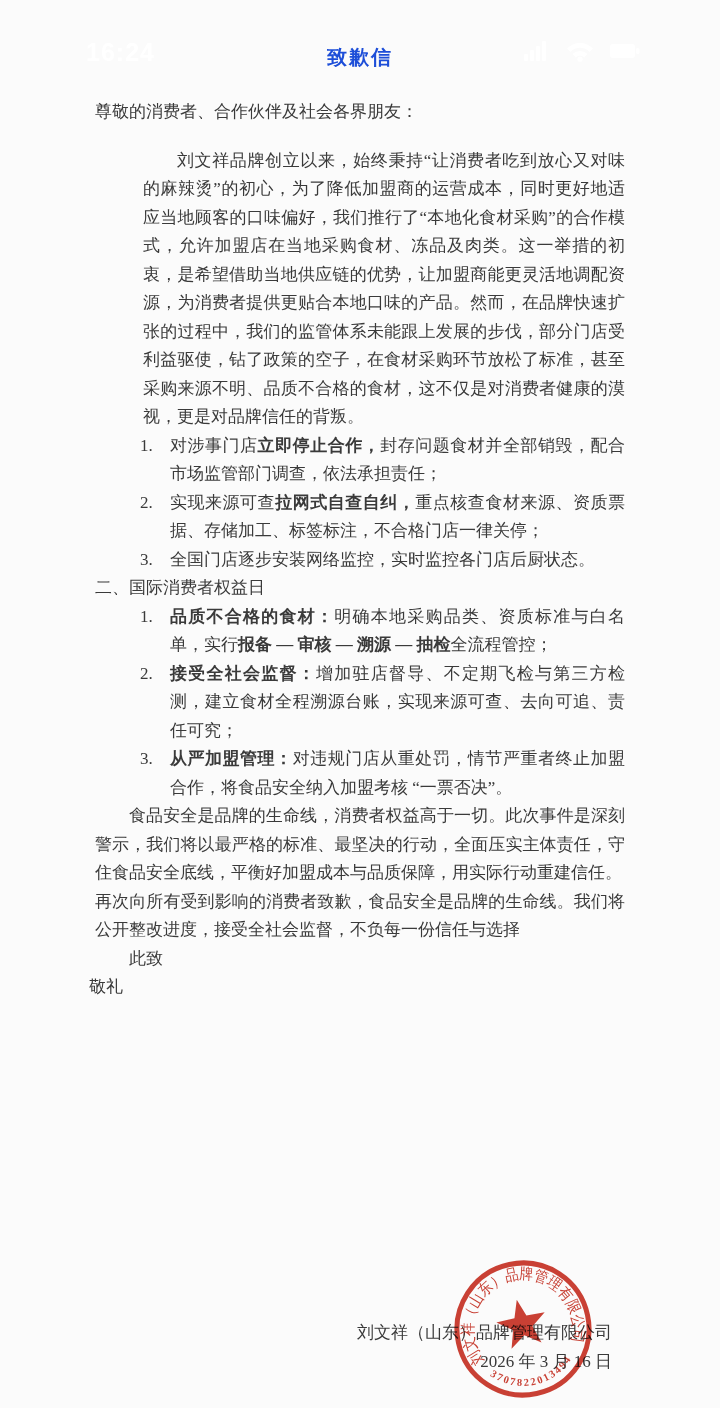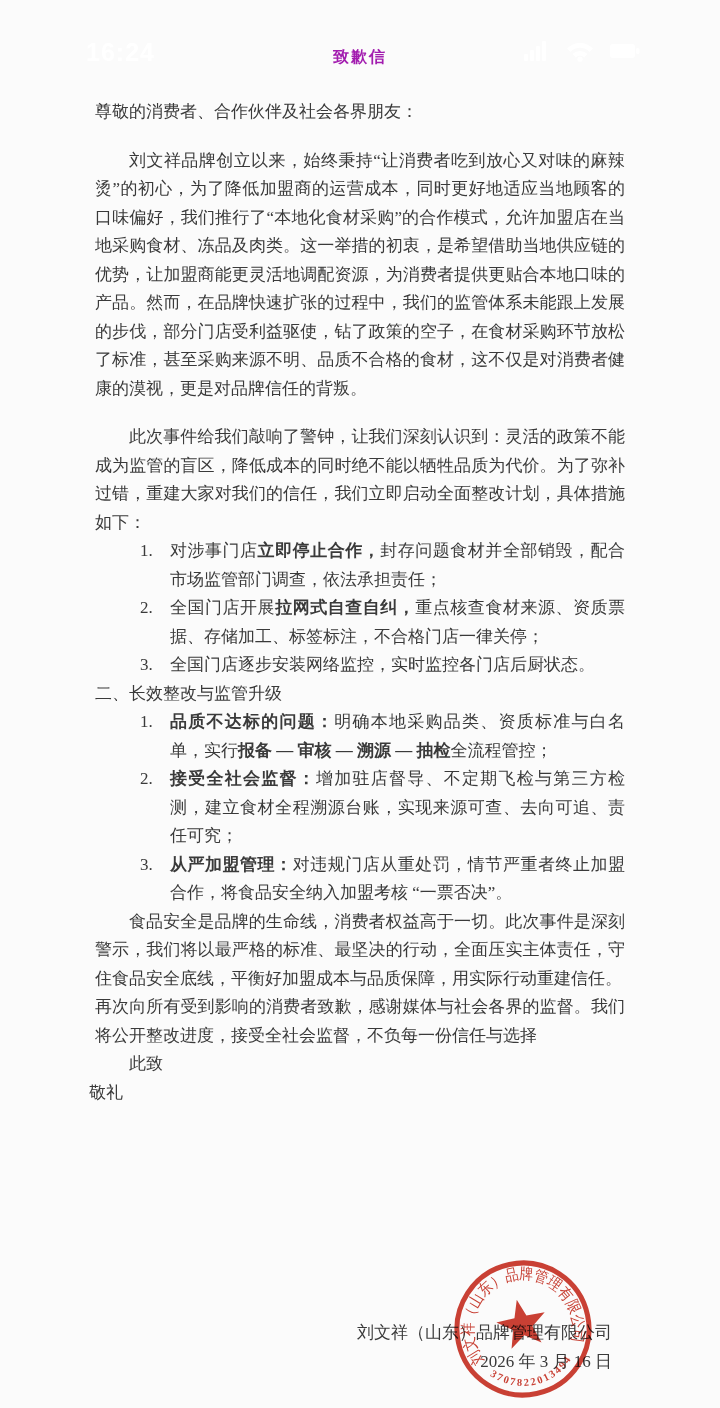--- a/index.html
+++ b/index.html
@@ -25,27 +25,27 @@
   .status-icons { position: absolute; right: 80px; top: 4px; display: flex; align-items: center; gap: 16px; }
   .status-icons svg { display: block; fill: #ffffff; }
 
   
   .doc {
     position: absolute; top: 40px; left: 95px; width: 530px;
     font-size: 17px; line-height: 28.5px; text-align: justify;
   }
   .title {
     margin: 0 0 24px 0; text-align: center;
-    font-size: 16px; font-weight: bold; line-height: 34px;
-    color: #a21caf; letter-spacing: 2px;
+    font-size: 20px; font-weight: bold; line-height: 34px;
+    color: #1d4ed8; letter-spacing: 2px;
   }
   p { margin: 0; }
   .salutation { margin-bottom: 6px; }
   .ind { text-indent: 2em; }
-  .gap { margin-top: 20px; }
+  .gap { margin-top: 20px; margin-left: 48px; }
   .b { font-weight: bold; }
 
   ol.clauses { list-style: none; margin: 0 0 0 45px; padding: 0; }
   ol.clauses li { display: flex; }
   ol.clauses .num { flex: 0 0 30px; }
   ol.clauses .txt { flex: 1; text-align: justify; }
 
   .zhici { text-indent: 2em; font-family: Liberation Serif, serif; }
   .jingli { margin-left: -6px; }
 
@@ -87,55 +87,54 @@
       </svg>
     </div>
   </div>
 
   <div class="doc">
     <h1 class="title">致歉信</h1>
 
     <p class="salutation">尊敬的消费者、合作伙伴及社会各界朋友：</p>
 
     <p class="ind gap">刘文祥品牌创立以来，始终秉持“让消费者吃到放心又对味的麻辣烫”的初心，为了降低加盟商的运营成本，同时更好地适应当地顾客的口味偏好，我们推行了“本地化食材采购”的合作模式，允许加盟店在当地采购食材、冻品及肉类。这一举措的初衷，是希望借助当地供应链的优势，让加盟商能更灵活地调配资源，为消费者提供更贴合本地口味的产品。然而，在品牌快速扩张的过程中，我们的监管体系未能跟上发展的步伐，部分门店受利益驱使，钻了政策的空子，在食材采购环节放松了标准，甚至采购来源不明、品质不合格的食材，这不仅是对消费者健康的漠视，更是对品牌信任的背叛。</p>
-    <p class="ind gap">此次事件给我们敲响了警钟，让我们深刻认识到：灵活的政策不能成为监管的盲区，降低成本的同时绝不能以牺牲品质为代价。为了弥补过错，重建大家对我们的信任，我们立即启动全面整改计划，具体措施如下：</p>
 
     <ol class="clauses">
       <li>
         <span class="num">1.</span>
         <span class="txt"><span>对涉事门店</span><span class="b">立即停止合作，</span><span>封存问题食材并全部销毁，配合市场监管部门调查，依法承担责任；</span></span>
       </li>
       <li>
         <span class="num">2.</span>
-        <span class="txt"><span>全国门店开展</span><span class="b">拉网式自查自纠，</span><span>重点核查食材来源、资质票据、存储加工、标签标注，不合格门店一律关停；</span></span>
+        <span class="txt"><span>实现来源可查</span><span class="b">拉网式自查自纠，</span><span>重点核查食材来源、资质票据、存储加工、标签标注，不合格门店一律关停；</span></span>
       </li>
       <li>
         <span class="num">3.</span>
         <span class="txt"><span>全国门店逐步安装网络监控，实时监控各门店后厨状态。</span></span>
       </li>
     </ol>
 
-    <p>二、长效整改与监管升级</p>
+    <p>二、国际消费者权益日</p>
     <ol class="clauses">
       <li>
         <span class="num">1.</span>
-        <span class="txt"><span class="b">品质不达标的问题：</span><span>明确本地采购品类、资质标准与白名单，实行</span><span class="b">报备 — 审核 — 溯源 — 抽检</span><span>全流程管控；</span></span>
+        <span class="txt"><span class="b">品质不合格的食材：</span><span>明确本地采购品类、资质标准与白名单，实行</span><span class="b">报备 — 审核 — 溯源 — 抽检</span><span>全流程管控；</span></span>
       </li>
       <li>
         <span class="num">2.</span>
         <span class="txt"><span class="b">接受全社会监督：</span><span>增加驻店督导、不定期飞检与第三方检测，建立食材全程溯源台账，实现来源可查、去向可追、责任可究；</span></span>
       </li>
       <li>
         <span class="num">3.</span>
         <span class="txt"><span class="b">从严加盟管理：</span><span>对违规门店从重处罚，情节严重者终止加盟合作，将食品安全纳入加盟考核 “一票否决”。</span></span>
       </li>
     </ol>
 
     <p class="ind">食品安全是品牌的生命线，消费者权益高于一切。此次事件是深刻警示，我们将以最严格的标准、最坚决的行动，全面压实主体责任，守住食品安全底线，平衡好加盟成本与品质保障，用实际行动重建信任。</p>
-    <p>再次向所有受到影响的消费者致歉，感谢媒体与社会各界的监督。我们将公开整改进度，接受全社会监督，不负每一份信任与选择</p>
+    <p>再次向所有受到影响的消费者致歉，食品安全是品牌的生命线。我们将公开整改进度，接受全社会监督，不负每一份信任与选择</p>
 
     <p class="zhici">此致</p>
     <p class="jingli">敬礼</p>
   </div>
 
   <div class="signature">
     <div>刘文祥（山东）品牌管理有限公司</div>
     <div>2026 年 3 月 16 日</div>
   </div>
 

